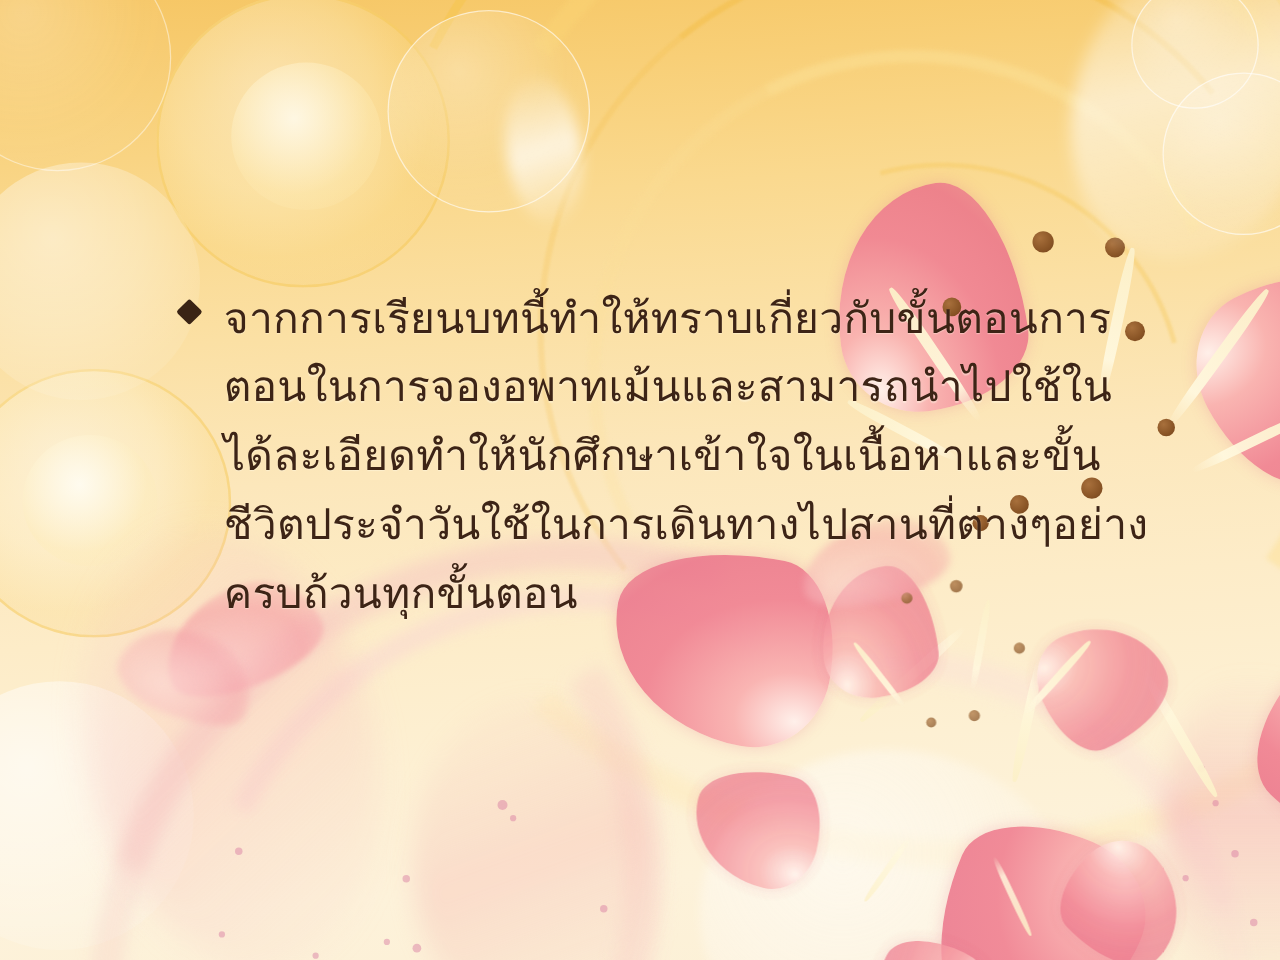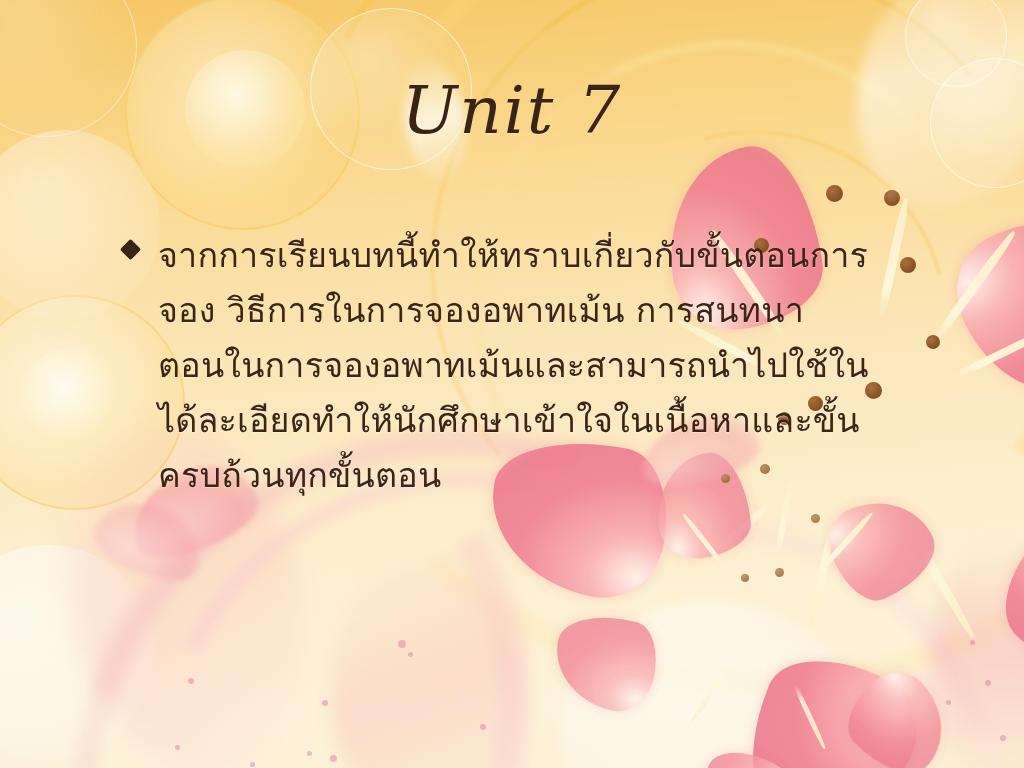--- a/index.html
+++ b/index.html
@@ -140,21 +140,21 @@
     font-size: 66px;
     letter-spacing: 2px;
     color: #3a2415;
     text-shadow: 0 1px 0 rgba(255,250,230,0.35);
     z-index: 20;
   }
 
   
   .body-block {
     position: absolute;
-    left: 123px;
+    left: 144px;
     top: 228px;
     width: 830px;
     display: flex;
     z-index: 20;
   }
 
   .bullet {
     flex: 0 0 auto;
     width: 15px;
     height: 15px;
@@ -376,26 +376,25 @@
                 filter:blur(6px); border-radius:50%; transform:rotate(18deg);"></div>
 
     <div class="deco" style="left:405px; top:60px; width:60px; height:120px;
                 background:linear-gradient(170deg,
                   rgba(255,255,255,0.0) 0%,
                   rgba(255,255,255,0.70) 50%,
                   rgba(255,255,255,0.0) 100%);
                 filter:blur(5px); border-radius:50%; transform:rotate(-8deg);"></div>
   </div>
 
-  <div class="title">Unit 7</div>
 
   <div class="body-block">
     <div class="bullet"></div>
     <div class="body-lines">
       <div class="body-line">จากการเรียนบทนี้ทำให้ทราบเกี่ยวกับขั้นตอนการ</div>
-      <div class="body-line">จอง วิธีการในการจองอพาทเม้น การสนทนา</div>
       <div class="body-line">ตอนในการจองอพาทเม้นและสามารถนำไปใช้ใน</div>
       <div class="body-line">ได้ละเอียดทำให้นักศึกษาเข้าใจในเนื้อหาและขั้น</div>
+      <div class="body-line">ชีวิตประจำวันใช้ในการเดินทางไปสานที่ต่างๆอย่าง</div>
       <div class="body-line">ครบถ้วนทุกขั้นตอน</div>
     </div>
   </div>
 
 </div>
 
 </body></html>

